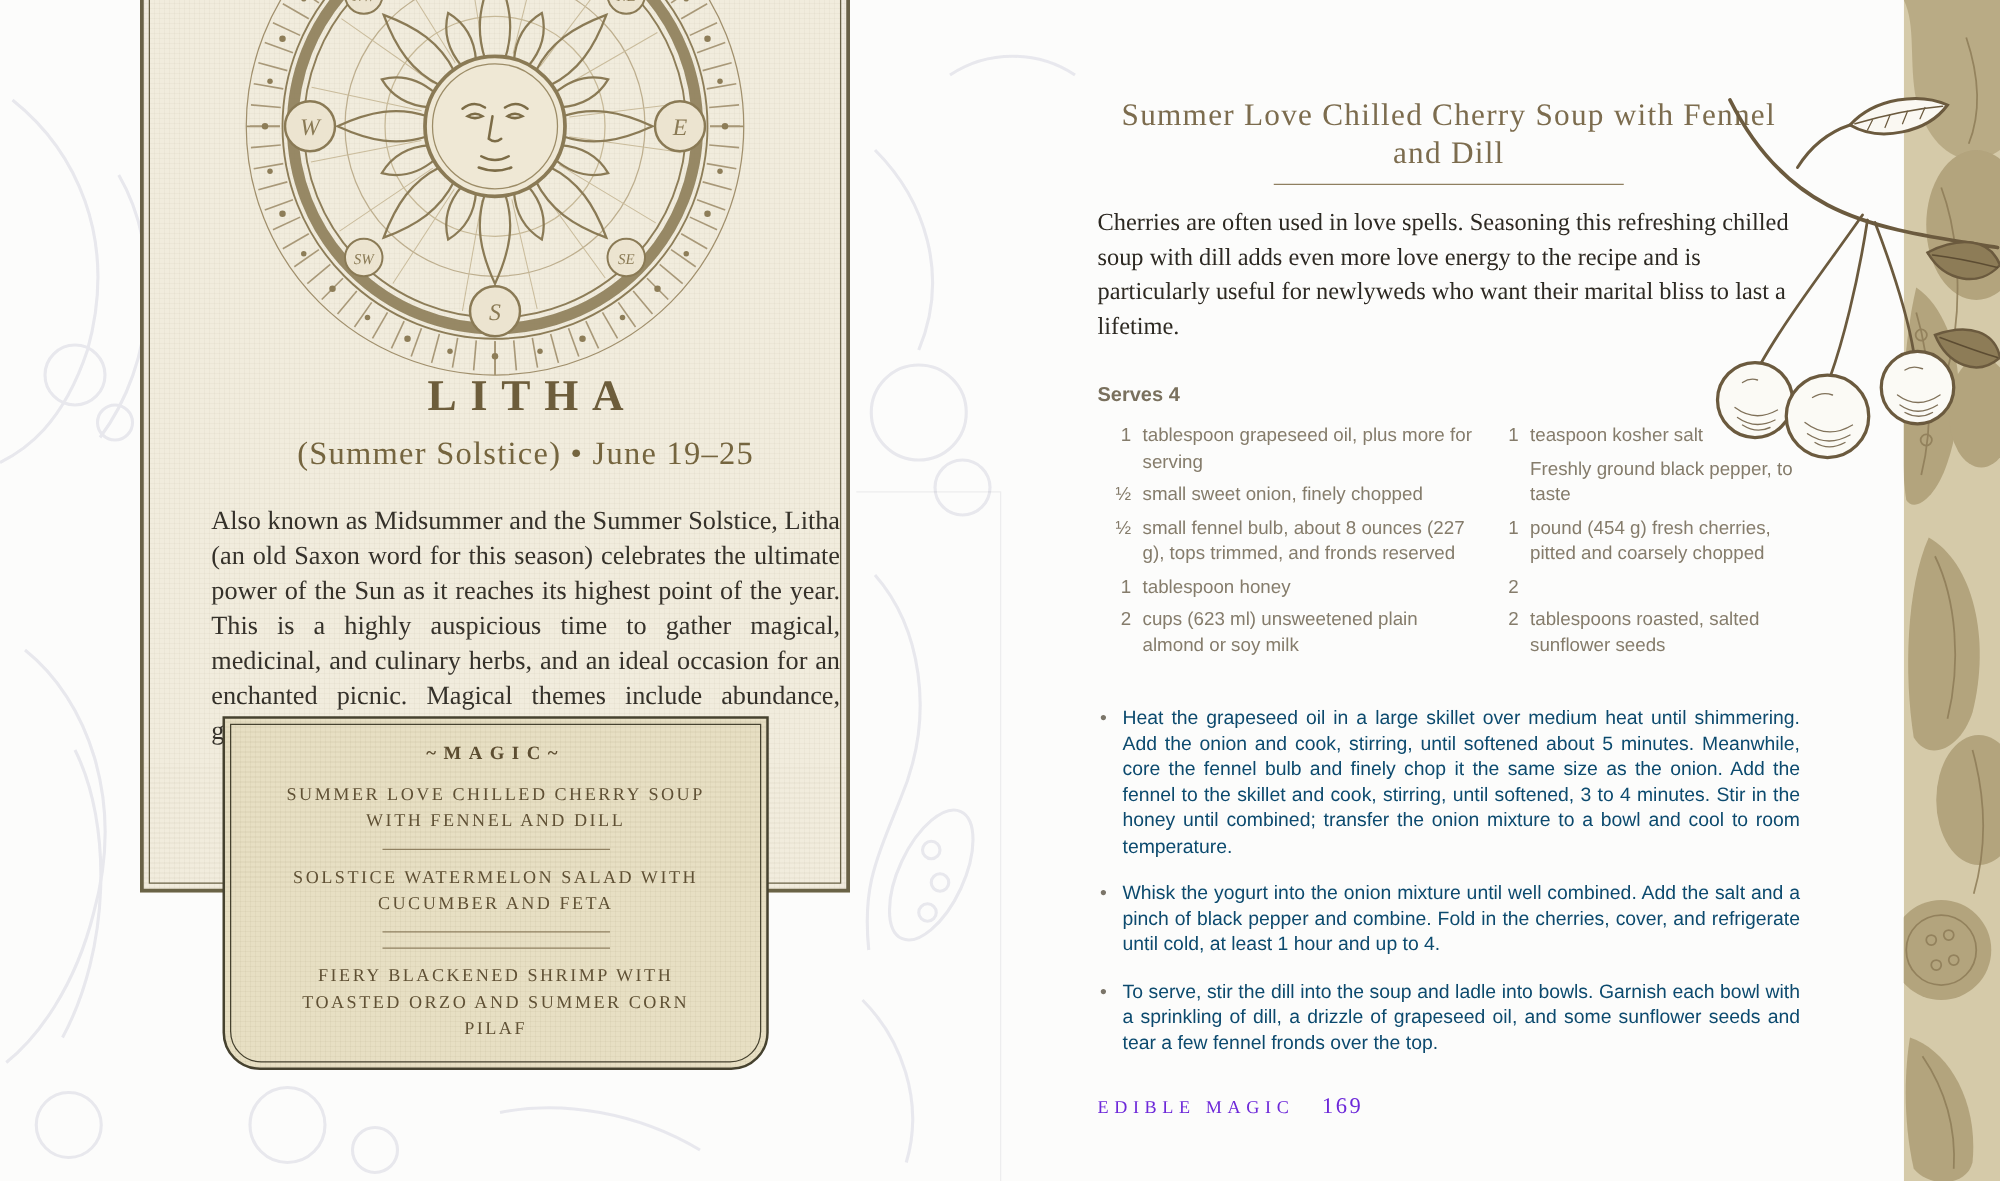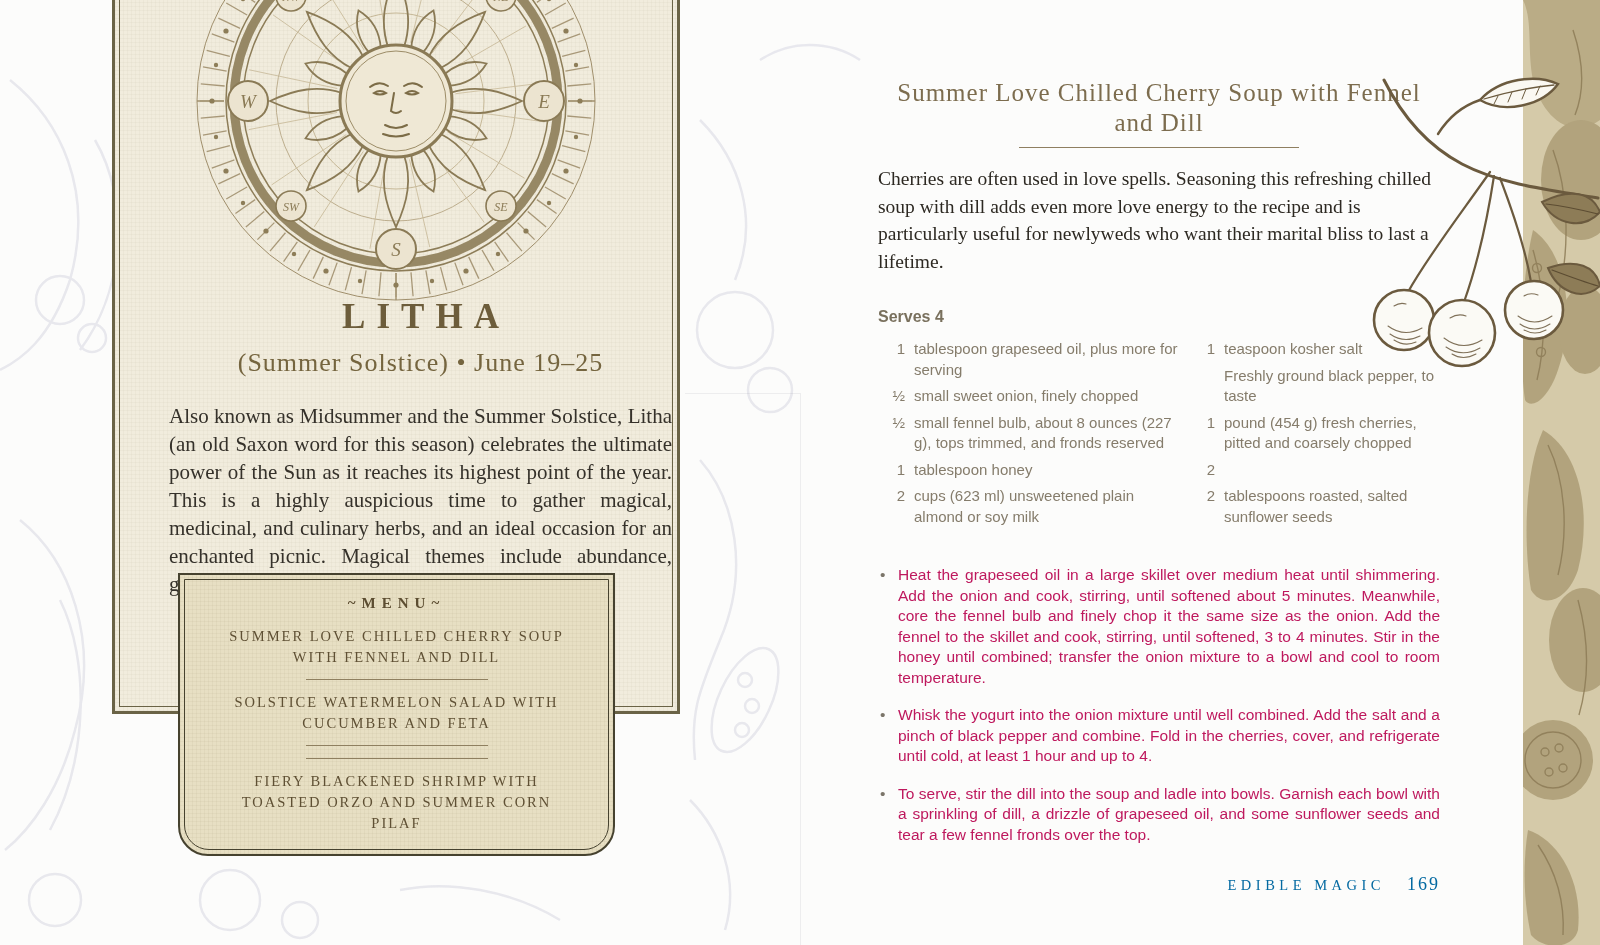--- a/index.html
+++ b/index.html
@@ -43,23 +43,23 @@
   .recipe-intro{margin-top:17px;font-size:19.5px;line-height:27.5px;color:#2d2922;}
   .serves{margin-top:33px;font-family:"Liberation Sans","DejaVu Sans",sans-serif;font-weight:700;font-size:16px;color:#79705d;}
   .ingredients{margin-top:13px;display:flex;font-family:"Liberation Sans","DejaVu Sans",sans-serif;}
   .ing-col{width:302px;}
   .ing-col.second{width:252px;margin-left:8px;}
   .ing{display:flex;margin-bottom:6px;font-size:15px;line-height:20.5px;color:#857c6b;}
   .ing .qty{width:36px;flex:none;text-align:right;padding-right:9px;}
   .ing .txt{flex:1;}
   .steps{margin-top:32px;font-family:"Liberation Sans","DejaVu Sans",sans-serif;}
   .step{position:relative;padding-left:20px;margin-bottom:17px;text-align:justify;
-        font-size:15.5px;line-height:20.5px;color:#be185d;}
+        font-size:15.5px;line-height:20.5px;color:#0c4a6e;}
   .step::before{content:"\2022";position:absolute;left:2px;top:0;color:#7b7569;}
-  .page-footer{position:absolute;left:878px;top:874px;width:562px;text-align:right;z-index:2;color:#0369a1;}
+  .page-footer{position:absolute;left:878px;top:874px;width:562px;text-align:left;z-index:2;color:#6d28d9;}
   .book-title{font-size:14.5px;letter-spacing:4.5px;}
   .page-number{font-size:18px;letter-spacing:2px;margin-left:22px;}
 
   
   .band{position:absolute;left:1523px;top:0;width:77px;height:945px;z-index:1;}
   .cherries{position:absolute;left:1342px;top:72px;width:258px;height:320px;z-index:4;}
 </style>
 </head>
 <body>
 
@@ -501,21 +501,21 @@
     </div>
 
     <div class="card-content">
       <h1 class="litha-title">LITHA</h1>
       <div class="litha-sub">(Summer Solstice)  •  June 19–25</div>
       <p class="litha-desc">Also known as Midsummer and the Summer Solstice, Litha (an old Saxon word for this season) celebrates the ultimate power of the Sun as it reaches its highest point of the year. This is a highly auspicious time to gather magical, medicinal, and culinary herbs, and an ideal occasion for an enchanted picnic. Magical themes include abundance, growth, love, and masculine energies.</p>
     </div>
   </div>
 
   <div class="menu-box">
-    <div class="menu-title">~MENU~</div>
+    <div class="menu-title">~MAGIC~</div>
     <div class="menu-items">
 
         <div class="menu-item">Summer Love Chilled Cherry Soup with Fennel and Dill</div>
         <div class="menu-divider"></div>
 
         <div class="menu-item">Solstice Watermelon Salad with Cucumber and Feta</div>
         <div class="menu-divider"></div>
 
         <div class="menu-divider"></div>
 

